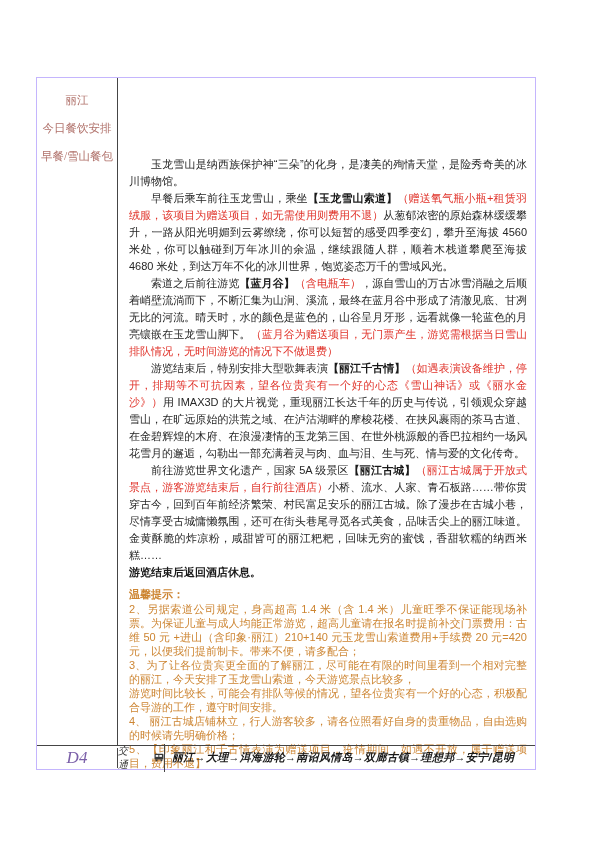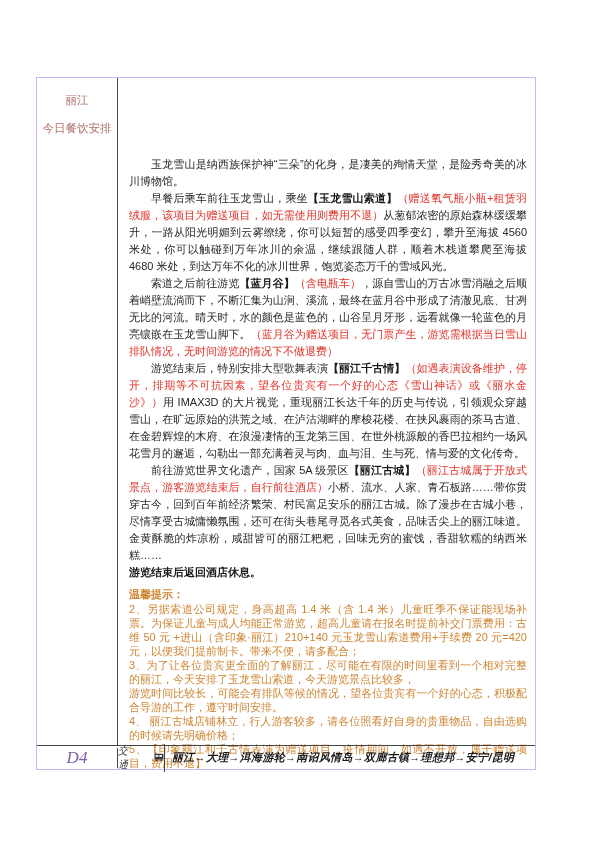--- a/index.html
+++ b/index.html
@@ -57,20 +57,21 @@
   }
 </style>
 </head>
 <body>
 
 <div class="itin-table">
   <div class="row-main">
     <div class="cell-left">
       <div>丽江</div>
       <div>今日餐饮安排</div>
+      <div>早餐/雪山餐包</div>
     </div>
     <div class="cell-main">
       <div>
           <p class="para indent"><span class="seg-normal">玉龙雪山是纳西族保护神“三朵”的化身，是凄美的殉情天堂，是险秀奇美的冰川博物馆。</span></p>
           <p class="para indent"><span class="seg-normal">早餐后乘车前往玉龙雪山，乘坐</span><span class="seg-bold">【玉龙雪山索道】</span><span class="seg-red">（赠送氧气瓶小瓶+租赁羽绒服，该项目为赠送项目，如无需使用则费用不退）</span><span class="seg-normal">从葱郁浓密的原始森林缓缓攀升，一路从阳光明媚到云雾缭绕，你可以短暂的感受四季变幻，攀升至海拔 4560 米处，你可以触碰到万年冰川的余温，继续跟随人群，顺着木栈道攀爬至海拔 4680 米处，到达万年不化的冰川世界，饱览姿态万千的雪域风光。</span></p>
           <p class="para indent"><span class="seg-normal">索道之后前往游览</span><span class="seg-bold">【蓝月谷】</span><span class="seg-red">（含电瓶车）</span><span class="seg-normal">，源自雪山的万古冰雪消融之后顺着峭壁流淌而下，不断汇集为山涧、溪流，最终在蓝月谷中形成了清澈见底、甘冽无比的河流。晴天时，水的颜色是蓝色的，山谷呈月牙形，远看就像一轮蓝色的月亮镶嵌在玉龙雪山脚下。</span><span class="seg-red">（蓝月谷为赠送项目，无门票产生，游览需根据当日雪山排队情况，无时间游览的情况下不做退费）</span></p>
           <p class="para indent"><span class="seg-normal">游览结束后，特别安排大型歌舞表演</span><span class="seg-bold">【丽江千古情】</span><span class="seg-red">（如遇表演设备维护，停开，排期等不可抗因素，望各位贵宾有一个好的心态《雪山神话》或《丽水金沙》）</span><span class="seg-normal">用 IMAX3D 的大片视觉，重现丽江长达千年的历史与传说，引领观众穿越雪山，在旷远原始的洪荒之域、在泸沽湖畔的摩梭花楼、在挟风裹雨的茶马古道、在金碧辉煌的木府、在浪漫凄情的玉龙第三国、在世外桃源般的香巴拉相约一场风花雪月的邂逅，勾勒出一部充满着灵与肉、血与泪、生与死、情与爱的文化传奇。</span></p>
           <p class="para indent"><span class="seg-normal">前往游览世界文化遗产，国家 5A 级景区</span><span class="seg-bold">【丽江古城】</span><span class="seg-red">（丽江古城属于开放式景点，游客游览结束后，自行前往酒店）</span><span class="seg-normal">小桥、流水、人家、青石板路……带你贯穿古今，回到百年前经济繁荣、村民富足安乐的丽江古城。除了漫步在古城小巷，尽情享受古城慵懒氛围，还可在街头巷尾寻觅各式美食，品味舌尖上的丽江味道。金黄酥脆的炸凉粉，咸甜皆可的丽江粑粑，回味无穷的蜜饯，香甜软糯的纳西米糕……</span></p>
         </div>
       <p class="closing">游览结束后返回酒店休息。</p>

